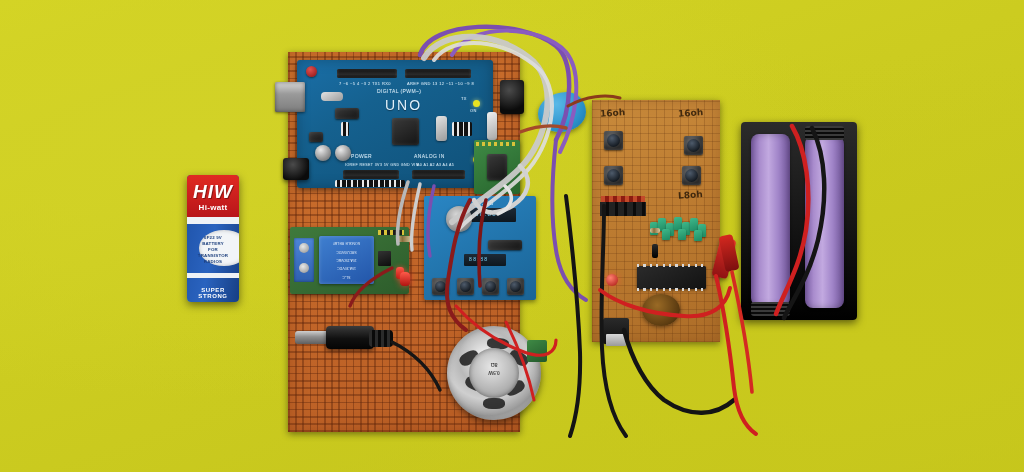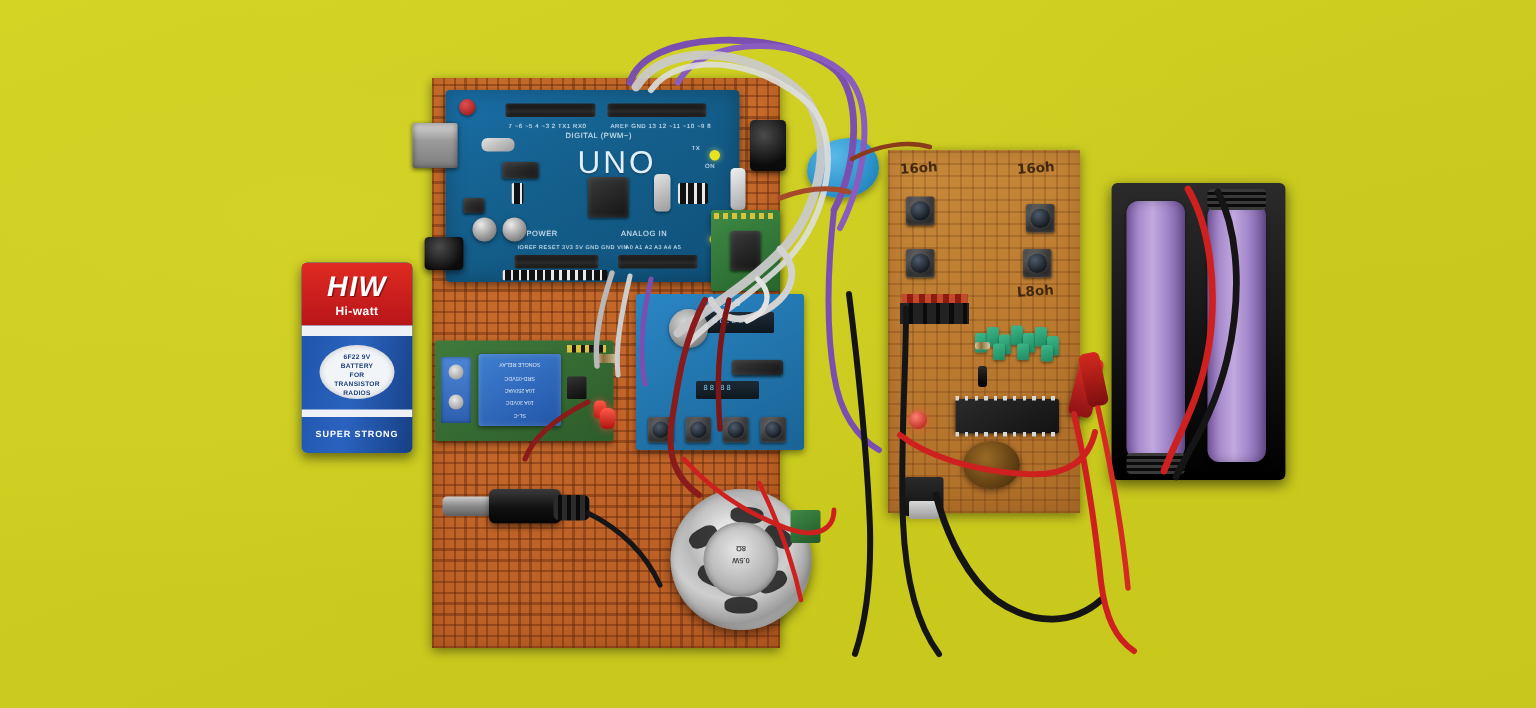--- a/index.html
+++ b/index.html
@@ -140,21 +140,21 @@
 </style>
 </head>
 <body>
 
 <div id="scene">
 
   <div class="abs perf" style="left:288px;top:52px;width:232px;height:380px;"></div>
 
   <div class="abs perf2" style="left:592px;top:100px;width:128px;height:242px;"></div>
 
-  <div class="abs bat9" style="left:201px;top:175px;width:74px;height:127px;">
+  <div class="abs bat9" style="left:187px;top:175px;width:52px;height:127px;">
     <div class="redband" style="top:0;height:42px;"></div>
     <div class="hiw" style="top:6px;font-size:19px;">HIW</div>
     <div class="hiwatt" style="top:28px;">Hi-watt</div>
     <div class="whiteband" style="top:42px;height:7px;"></div>
     <div class="oval" style="left:12px;top:55px;width:50px;height:36px;"></div>
     <div class="ovtxt" style="top:60px;">6F22 9V</div>
     <div class="ovtxt" style="top:66px;">BATTERY</div>
     <div class="ovtxt" style="top:72px;">FOR</div>
     <div class="ovtxt" style="top:78px;">TRANSISTOR</div>
     <div class="ovtxt" style="top:84px;">RADIOS</div>
@@ -171,21 +171,21 @@
     <div class="abs usb" style="left:-22px;top:22px;width:30px;height:30px;"></div>
 
     <div class="abs barrel" style="left:-14px;top:98px;width:26px;height:22px;"></div>
 
     <div class="abs hdr" style="left:40px;top:9px;width:60px;height:9px;"></div>
     <div class="abs hdr" style="left:108px;top:9px;width:66px;height:9px;"></div>
     <div class="abs silk" style="left:80px;top:28px;">DIGITAL (PWM~)</div>
     <div class="abs silk" style="left:42px;top:21px;font-size:4px;">7 ~6 ~5 4 ~3 2 TX1 RX0</div>
     <div class="abs silk" style="left:110px;top:21px;font-size:4px;">AREF GND 13 12 ~11 ~10 ~9 8</div>
 
-    <div class="abs" style="left:88px;top:37px;color:#dff0fb;font-size:21px;letter-spacing:2px;
+    <div class="abs" style="left:88px;top:37px;color:#dff0fb;font-size:14px;letter-spacing:2px;
                 text-shadow:0 1px 1px rgba(0,0,0,.4);">UNO</div>
 
     <div class="abs chip" style="left:95px;top:58px;width:27px;height:27px;"></div>
 
     <div class="abs" style="left:139px;top:56px;width:11px;height:25px;border-radius:3px;
                 background:linear-gradient(150deg,#e3e3e3,#9c9c9c);box-shadow:0 1px 2px rgba(0,0,0,.45);"></div>
 
     <div class="abs" style="left:24px;top:32px;width:22px;height:9px;border-radius:4px;
                 background:linear-gradient(150deg,#e3e3e3,#9c9c9c);"></div>
 

